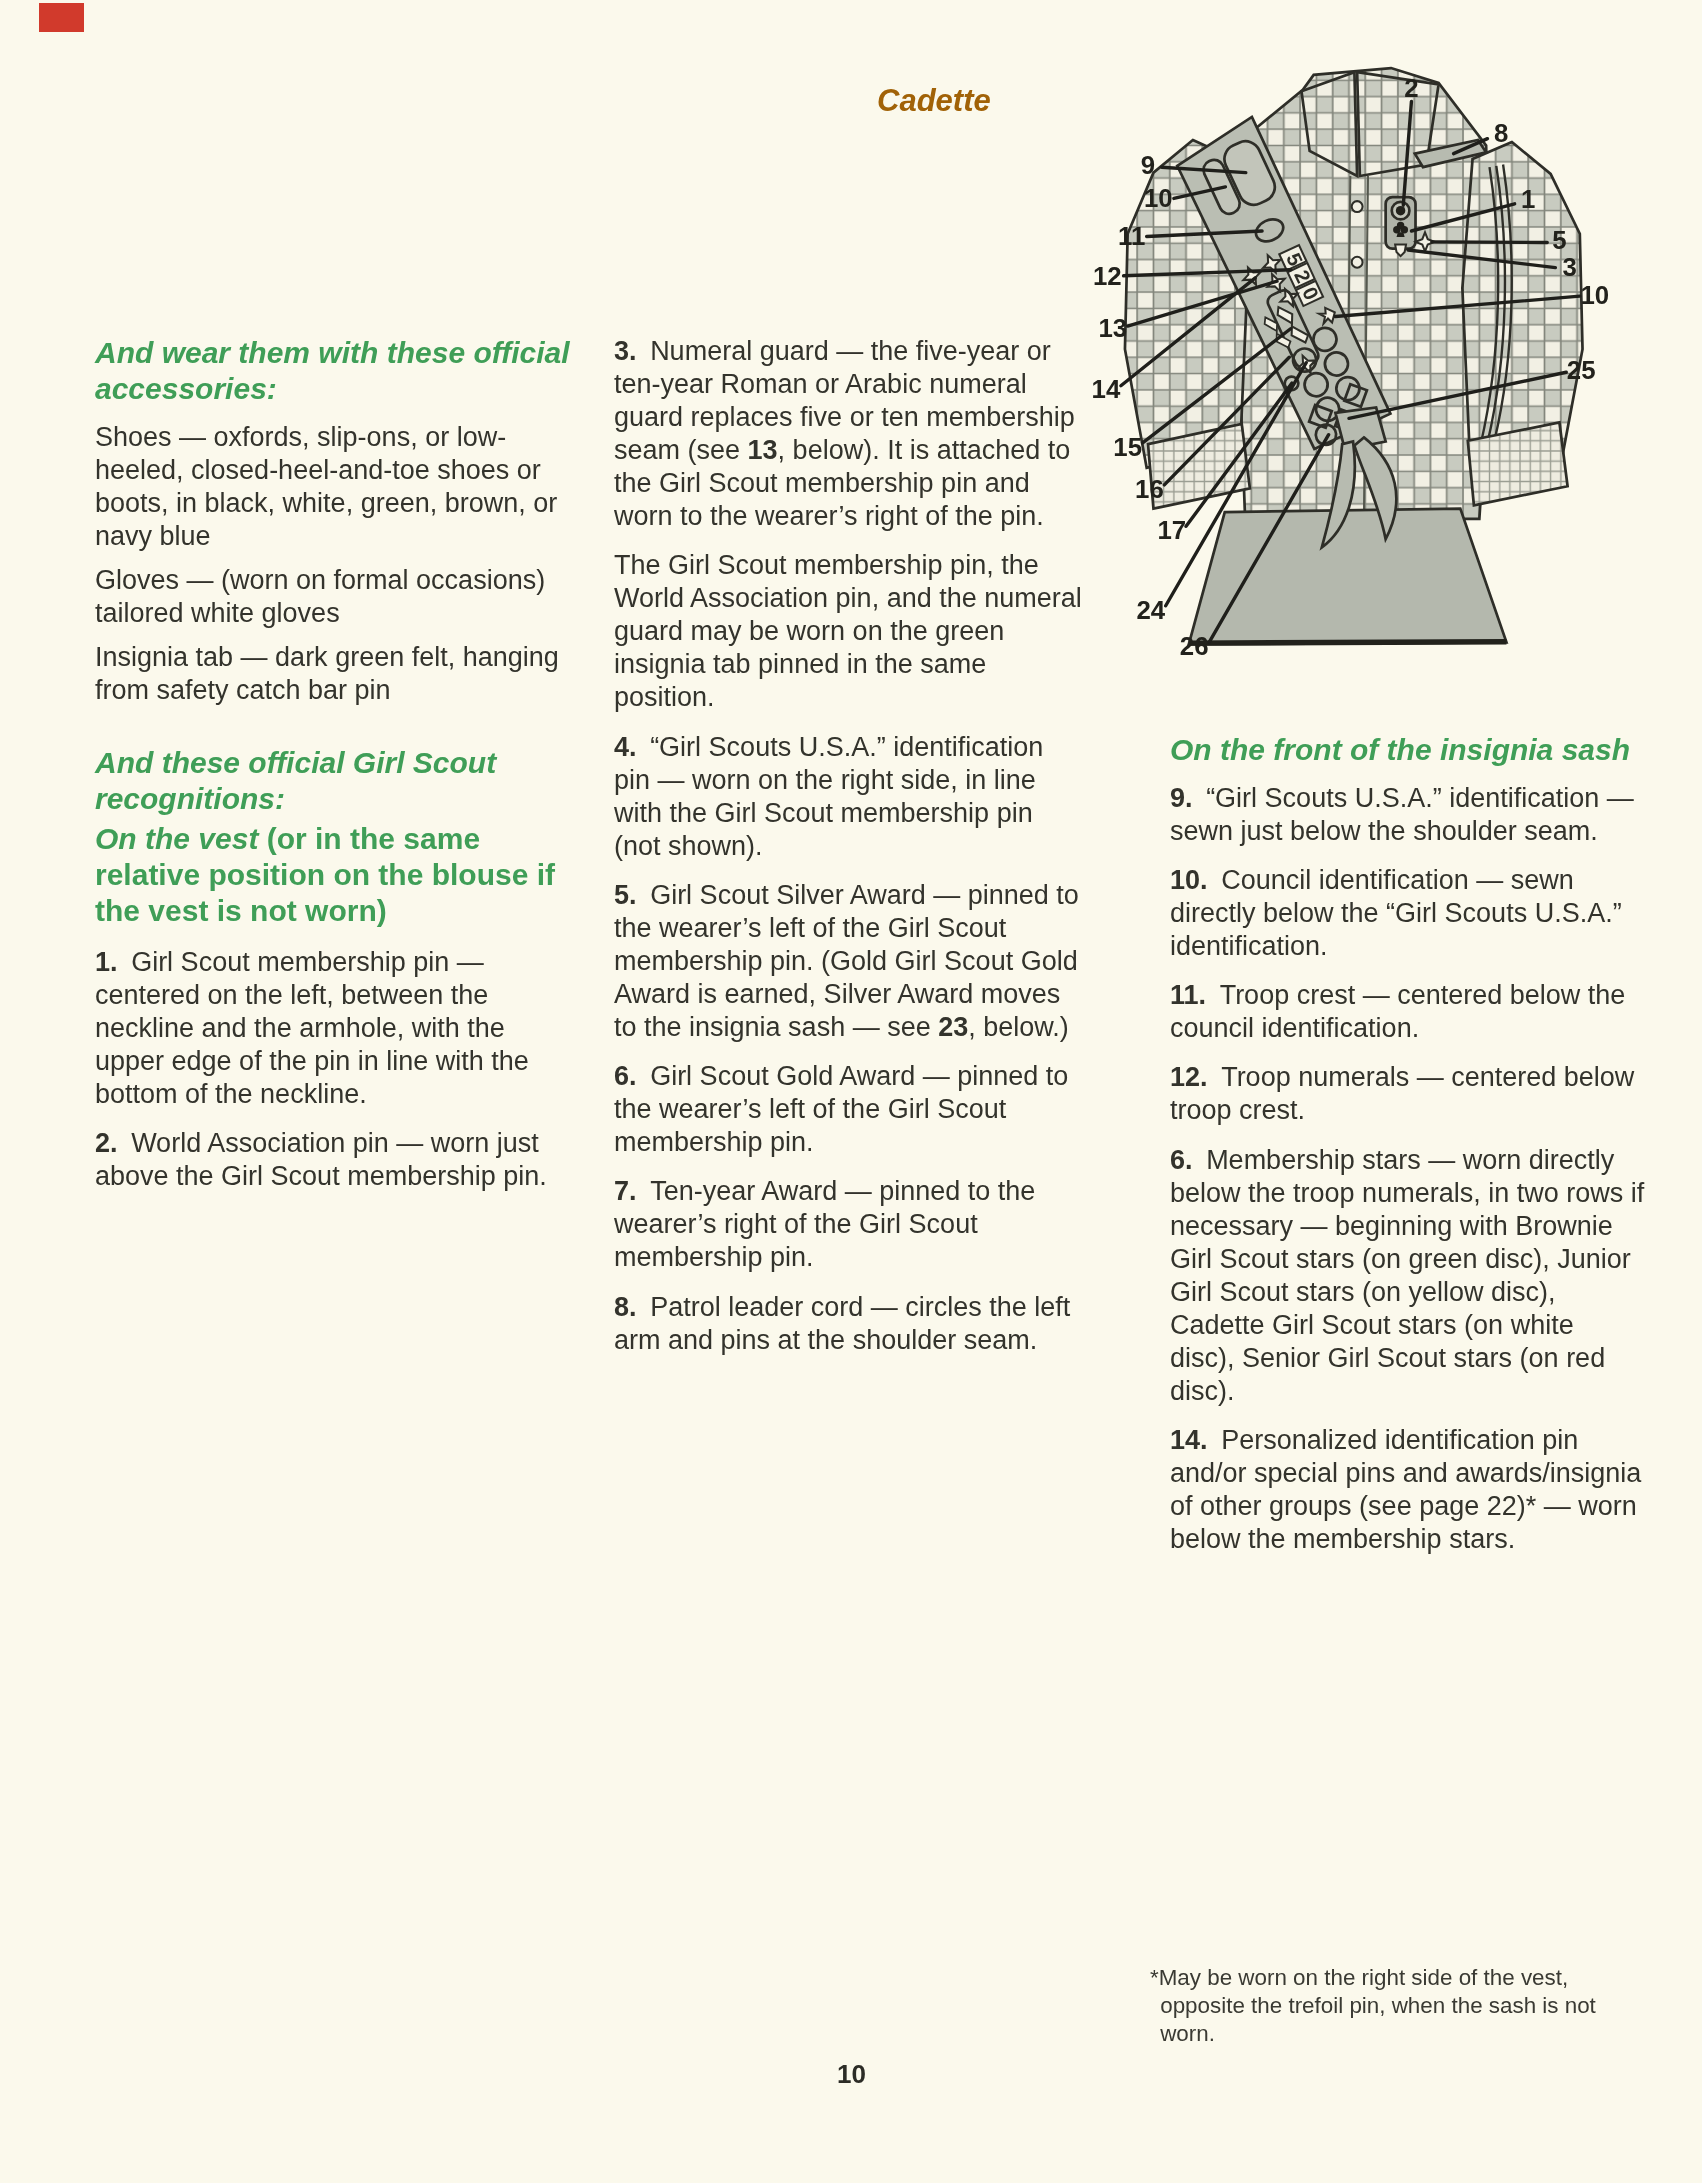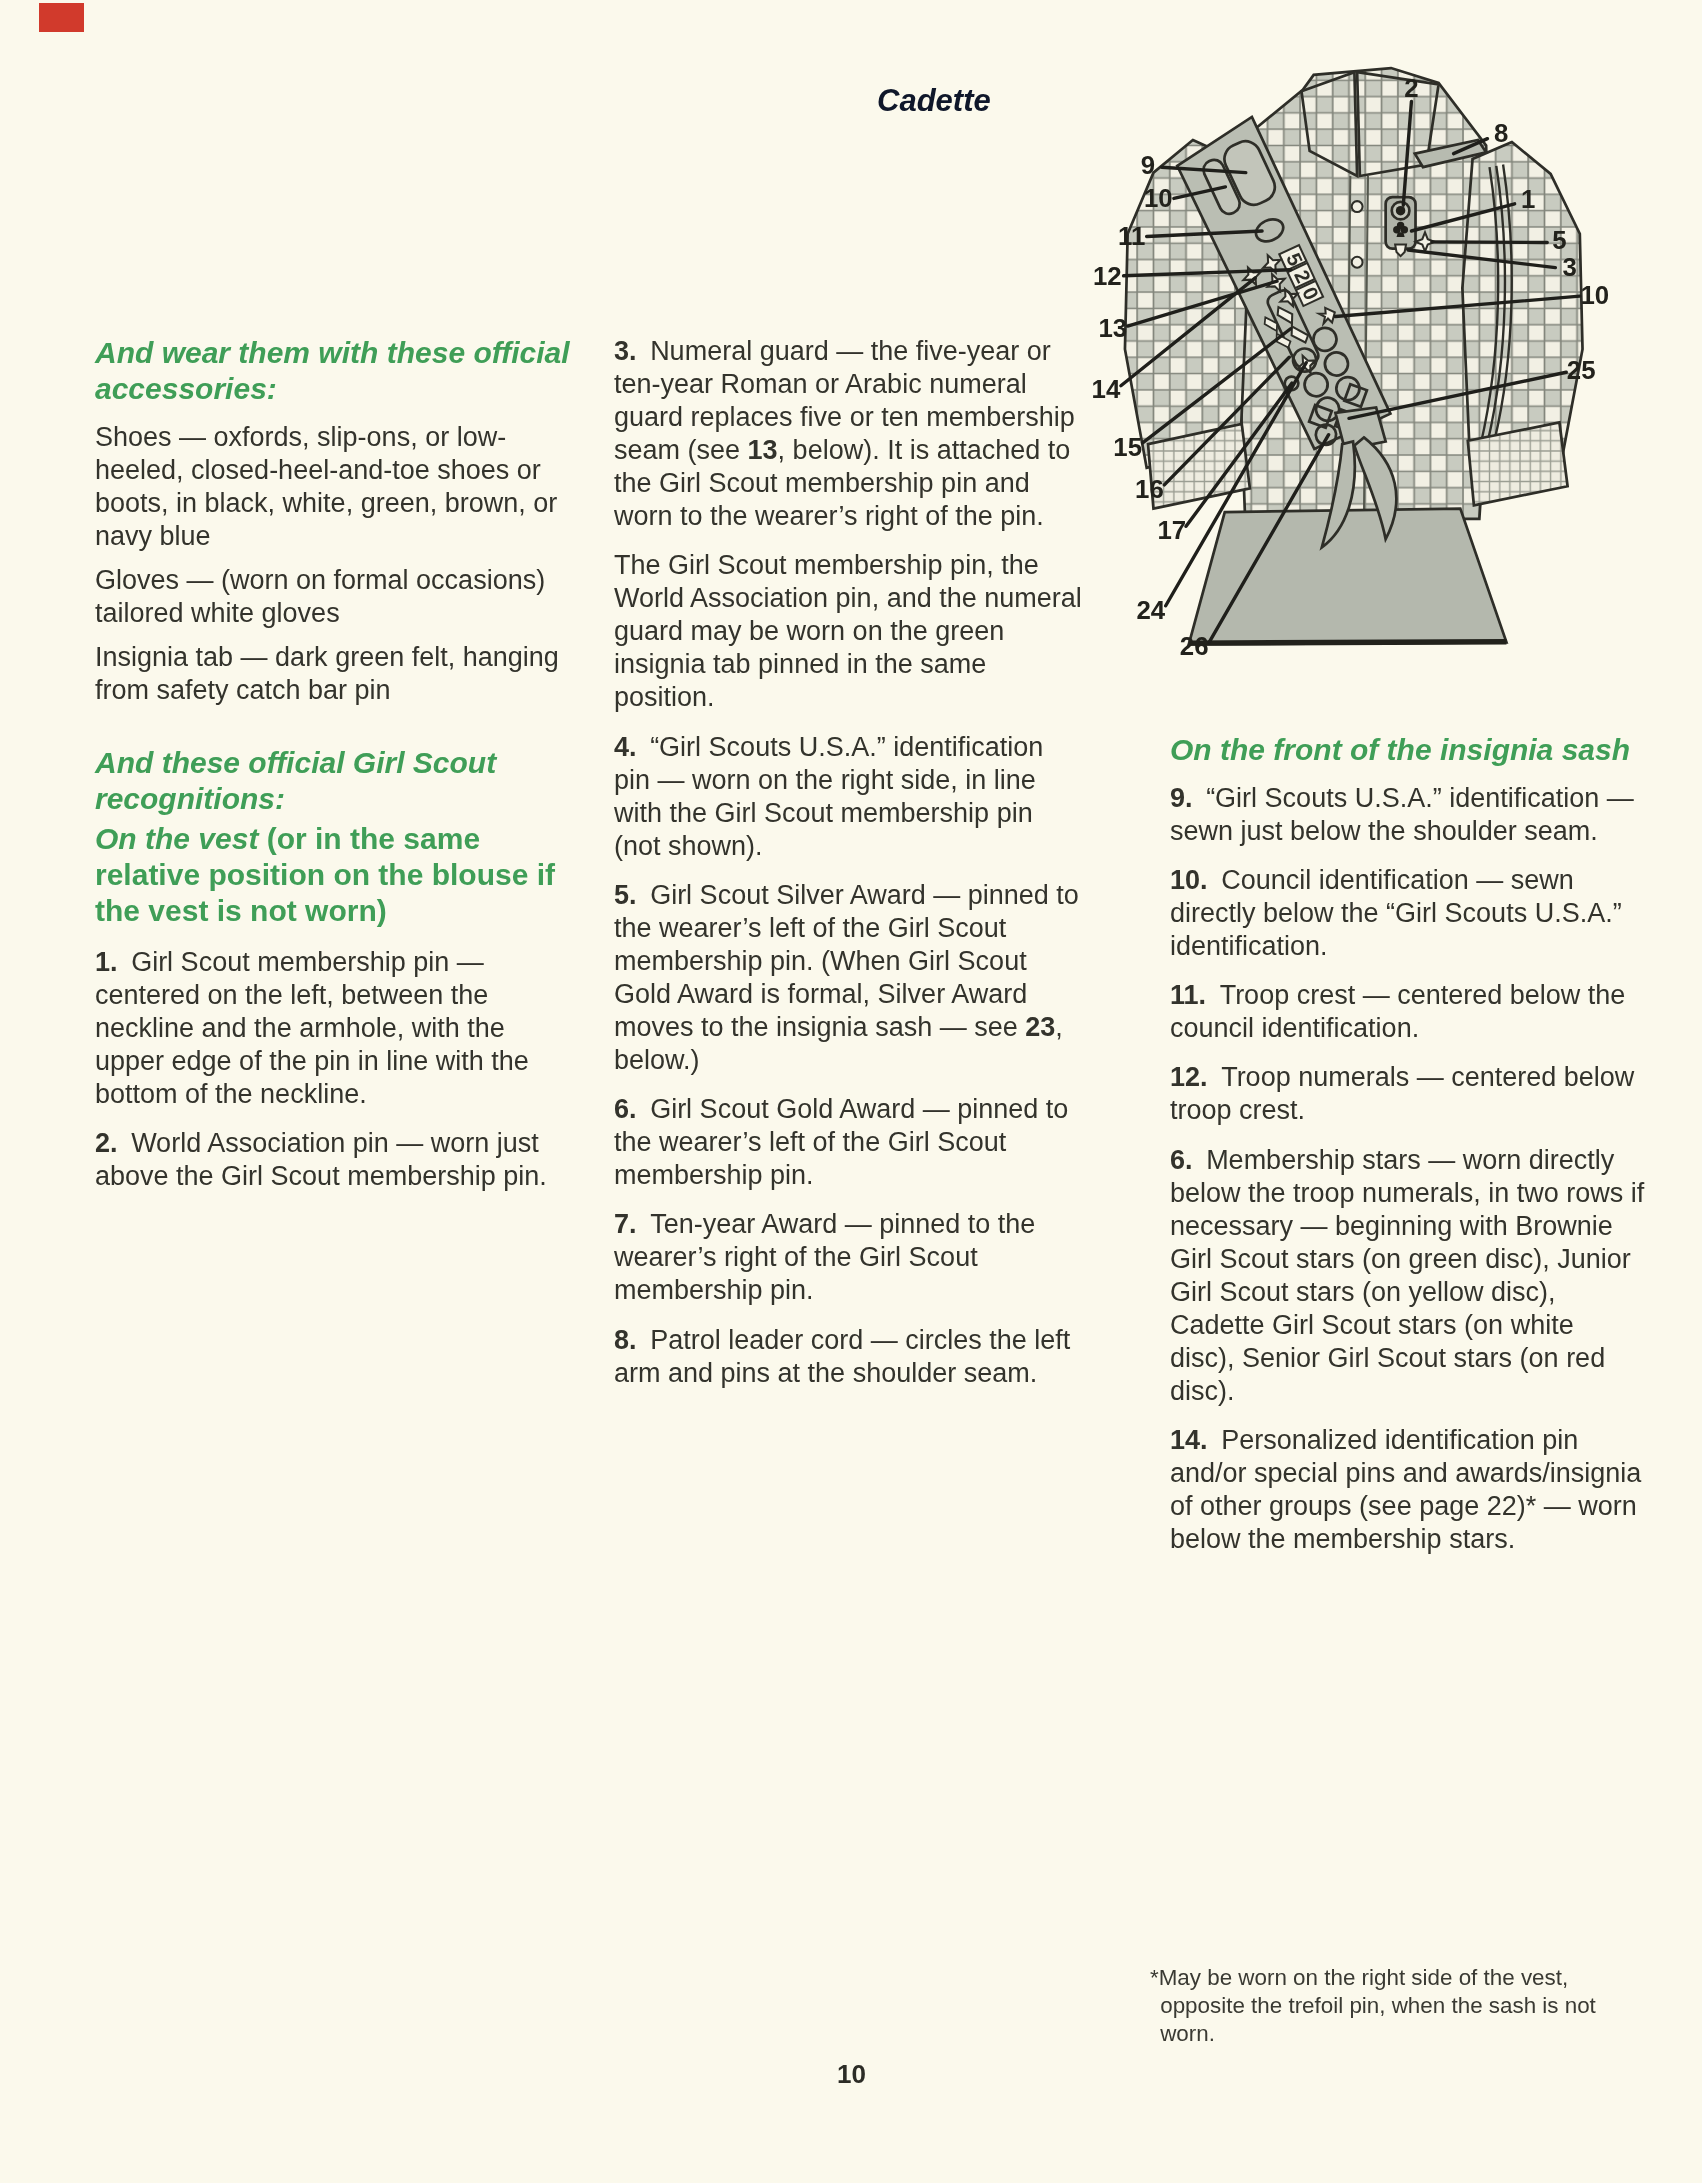--- a/index.html
+++ b/index.html
@@ -10,21 +10,21 @@
     font-family:"Liberation Sans",sans-serif;
     color:#33332c;
     overflow:hidden;
   }
   .corner-mark{
     position:absolute;left:39px;top:3.4px;width:45px;height:28.5px;
     background:#d13a2c;
   }
   .title{
     position:absolute;left:877px;top:83px;margin:0;
-    font-size:31px;font-weight:bold;font-style:italic;color:#0f172a;
+    font-size:31px;font-weight:bold;font-style:italic;color:#a16207;
   }
   .col{position:absolute;}
   .col-left{left:95px;top:335px;width:475px;}
   .col-mid{left:614px;top:335px;width:472px;}
   .col-right{left:1170px;top:732px;width:475px;}
   .gh{
     margin:0 0 13.6px 0;
     font-size:30px;line-height:36px;
     font-weight:bold;font-style:italic;
     color:#3f9e57;
@@ -202,21 +202,21 @@
     <h2 class="gh mt">And these official Girl Scout recognitions:</h2>
     <h2 class="gh sub"><i>On the vest</i><span class="nv"> (or in the same relative position on the blouse if the vest is not worn)</span></h2>
     <p class="item"><b class="n">1.</b><span><span>Girl Scout membership pin — centered on the left, between the neckline and the armhole, with the upper edge of the pin in line with the bottom of the neckline.</span></span></p>
     <p class="item"><b class="n">2.</b><span><span>World Association pin — worn just above the Girl Scout membership pin.</span></span></p>
   </section>
 
   <section class="col col-mid">
     <p class="item"><b class="n">3.</b><span><span>Numeral guard — the five-year or ten-year Roman or Arabic numeral guard replaces five or ten membership seam (see </span><b>13</b><span>, below). It is attached to the Girl Scout membership pin and worn to the wearer’s right of the pin.</span></span></p>
     <p class="item">The Girl Scout membership pin, the World Association pin, and the numeral guard may be worn on the green insignia tab pinned in the same position.</p>
     <p class="item"><b class="n">4.</b><span><span>“Girl Scouts U.S.A.” identification pin — worn on the right side, in line with the Girl Scout membership pin (not shown).</span></span></p>
-    <p class="item"><b class="n">5.</b><span><span>Girl Scout Silver Award — pinned to the wearer’s left of the Girl Scout membership pin. (When Girl Scout Gold Award is formal, Silver Award moves to the insignia sash — see </span><b>23</b><span>, below.)</span></span></p>
+    <p class="item"><b class="n">5.</b><span><span>Girl Scout Silver Award — pinned to the wearer’s left of the Girl Scout membership pin. (Gold Girl Scout Gold Award is earned, Silver Award moves to the insignia sash — see </span><b>23</b><span>, below.)</span></span></p>
     <p class="item"><b class="n">6.</b><span><span>Girl Scout Gold Award — pinned to the wearer’s left of the Girl Scout membership pin.</span></span></p>
     <p class="item"><b class="n">7.</b><span><span>Ten-year Award — pinned to the wearer’s right of the Girl Scout membership pin.</span></span></p>
     <p class="item"><b class="n">8.</b><span><span>Patrol leader cord — circles the left arm and pins at the shoulder seam.</span></span></p>
   </section>
 
   <section class="col col-right">
     <h2 class="gh">On the front of the insignia sash</h2>
     <p class="item"><b class="n">9.</b><span><span>“Girl Scouts U.S.A.” identification — sewn just below the shoulder seam.</span></span></p>
     <p class="item"><b class="n">10.</b><span><span>Council identification — sewn directly below the “Girl Scouts U.S.A.” identification.</span></span></p>
     <p class="item"><b class="n">11.</b><span><span>Troop crest — centered below the council identification.</span></span></p>

